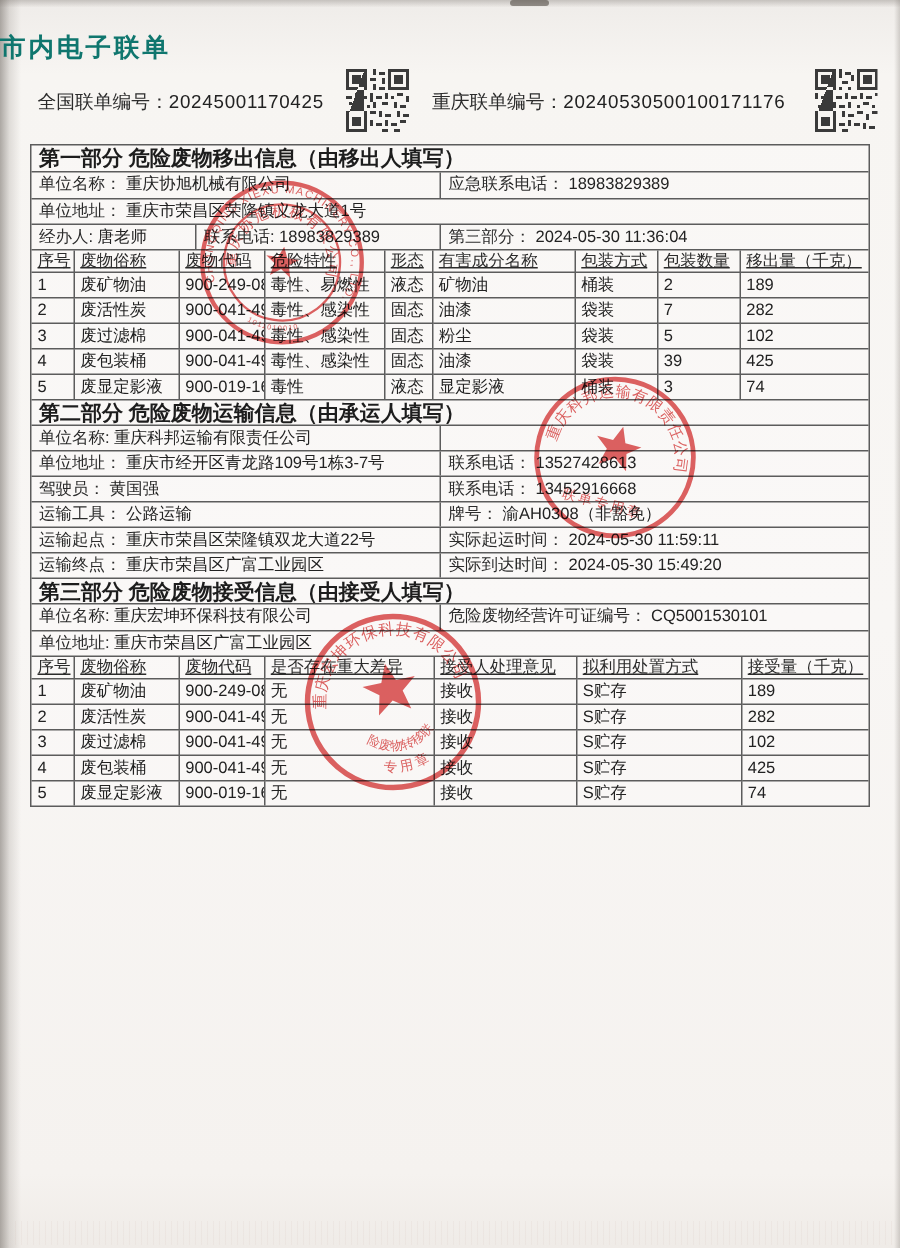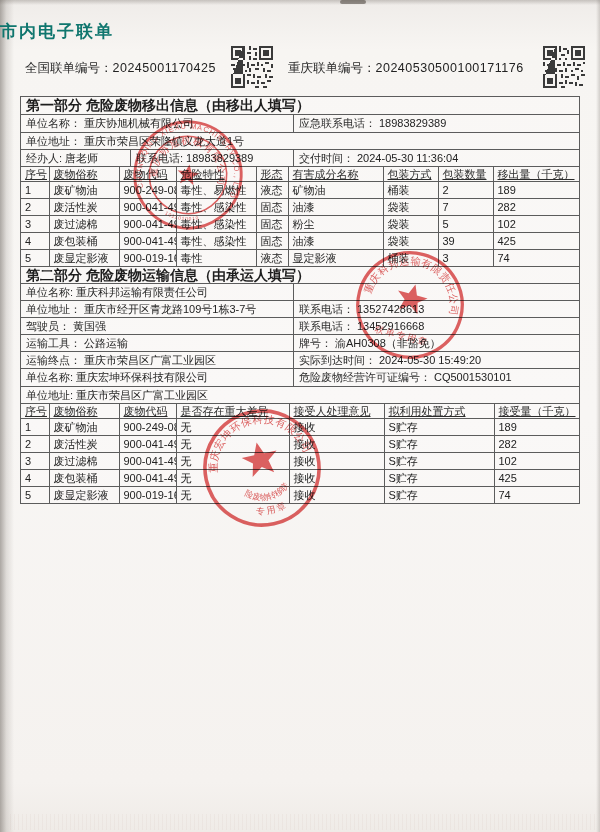--- a/index.html
+++ b/index.html
@@ -105,21 +105,21 @@
     </div>
   </div>
   <div class="row">
     <div class="cell bR w1">
       <span class="lbl">经办人:</span><span class="val">唐老师</span>
     </div>
     <div class="cell bR w2">
       <span class="lbl">联系电话:</span><span class="val">18983829389</span>
     </div>
     <div class="cell wB">
-      <span class="lbl">交付时间：</span><span class="val">2024-05-30 11:36:04</span>
+      <span class="lbl">第三部分：</span><span class="val">2024-05-30 11:36:04</span>
     </div>
   </div>
   <div class="tbl-wrap">
     <table class="wtable">
       <colgroup>
         <col style="width:28px">
           <col style="width:70px">
           <col style="width:57px">
           <col style="width:80px">
         <col style="width:32px">
@@ -226,27 +226,36 @@
   <div class="row">
     <div class="cell bR wA">
       <span class="lbl">运输工具：</span><span class="val">公路运输</span>
     </div>
     <div class="cell wB">
       <span class="lbl">牌号：</span><span class="val">渝AH0308（非豁免）</span>
     </div>
   </div>
   <div class="row">
     <div class="cell bR wA">
+      <span class="lbl">运输起点：</span><span class="val">重庆市荣昌区荣隆镇双龙大道22号</span>
+    </div>
+    <div class="cell wB">
+      <span class="lbl">实际起运时间：</span><span class="val">2024-05-30 11:59:11</span>
+    </div>
+  </div>
+  <div class="row">
+    <div class="cell bR wA">
       <span class="lbl">运输终点：</span><span class="val">重庆市荣昌区广富工业园区</span>
     </div>
     <div class="cell wB">
       <span class="lbl">实际到达时间：</span><span class="val">2024-05-30 15:49:20</span>
     </div>
   </div>
 
+  <div class="sec-head" style="height:16px;line-height:16px;">第三部分 危险废物接受信息（由接受人填写）</div>
   <div class="row h17">
     <div class="cell bR wA">
       <span class="lbl">单位名称:</span><span class="val">重庆宏坤环保科技有限公司</span>
     </div>
     <div class="cell wB">
       <span class="lbl">危险废物经营许可证编号：</span><span class="val">CQ5001530101</span>
     </div>
   </div>
   <div class="row">
     <div class="cell wB">

